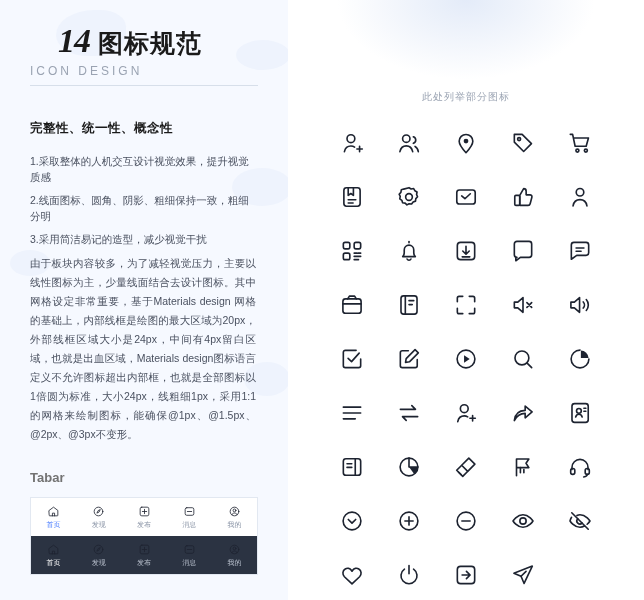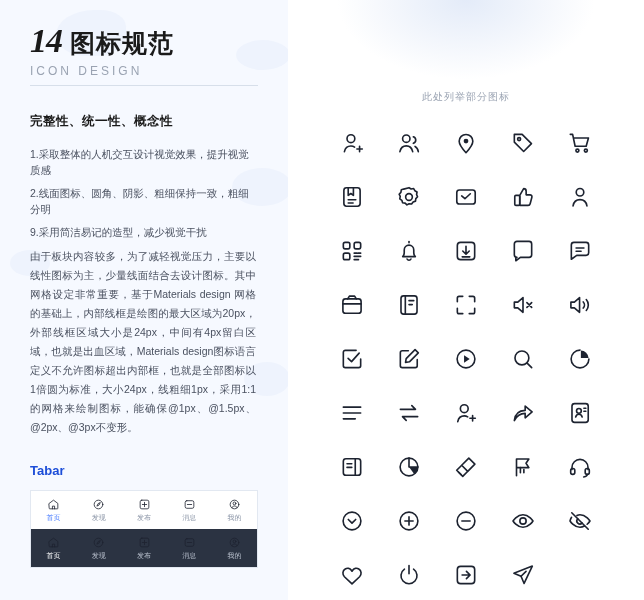--- a/index.html
+++ b/index.html
@@ -42,20 +42,21 @@
   .left-inner {
     position: relative;
     z-index: 2;
     padding: 24px 30px 0 30px;
     box-sizing: border-box;
   }
   .title-row {
     display: flex;
     align-items: flex-end;
     gap: 8px;
+    margin-left: 28px;
   }
   .title-num {
     font-family: "Liberation Serif", serif;
     font-weight: bold;
     font-style: italic;
     font-size: 34px;
     line-height: 34px;
     color: #1a1a1a;
     letter-spacing: -1px;
   }
@@ -72,21 +73,21 @@
     letter-spacing: 3px;
     color: #9aa3b2;
   }
   .title-underline {
     margin-top: 7px;
     width: 228px;
     height: 1px;
     background: #d7dfea;
   }
   .section-head {
-    margin-top: 27px;
+    margin-top: 34px;
     font-size: 12.5px;
     font-weight: bold;
     color: #1a1a1a;
     letter-spacing: 0.5px;
   }
   .bullets {
     margin-top: 16px;
   }
   .bullets p {
     margin: 4px 0 7px 0;
@@ -98,21 +99,21 @@
     font-size: 10.5px;
     line-height: 19px;
     color: #4a5160;
     text-align: justify;
     width: 226px;
   }
   .tabar-head {
     margin-top: 26px;
     font-size: 13px;
     font-weight: bold;
-    color: #1d4ed8;
+    color: #737373;
   }
   .tabbar {
     margin-top: 12px;
     width: 228px;
     border: 1px solid #e2e8f1;
     background: #ffffff;
     box-sizing: border-box;
   }
   .tabbar-row {
     display: flex;
@@ -226,21 +227,21 @@
         <span class="title-cn">图标规范</span>
       </div>
       <div class="title-en">ICON  DESIGN</div>
       <div class="title-underline"></div>
 
       <div class="section-head">完整性、统一性、概念性</div>
 
       <div class="bullets">
         <p>1.采取整体的人机交互设计视觉效果，提升视觉质感</p>
         <p>2.线面图标、圆角、阴影、粗细保持一致，粗细分明</p>
-        <p>9.采用简洁易记的造型，减少视觉干扰</p>
+        <p>3.采用简洁易记的造型，减少视觉干扰</p>
       </div>
 
       <div class="para">由于板块内容较多，为了减轻视觉压力，主要以线性图标为主，少量线面结合去设计图标。其中网格设定非常重要，基于Materials design 网格的基础上，内部线框是绘图的最大区域为20px，外部线框区域大小是24px，中间有4px留白区域，也就是出血区域，Materials design图标语言定义不允许图标超出内部框，也就是全部图标以1倍圆为标准，大小24px，线粗细1px，采用1:1的网格来绘制图标，能确保@1px、@1.5px、@2px、@3px不变形。</div>
 
       <div class="tabar-head">Tabar</div>
 
       <div class="tabbar">
 
         <div class="tabbar-row light">
           <div class="cell active">

